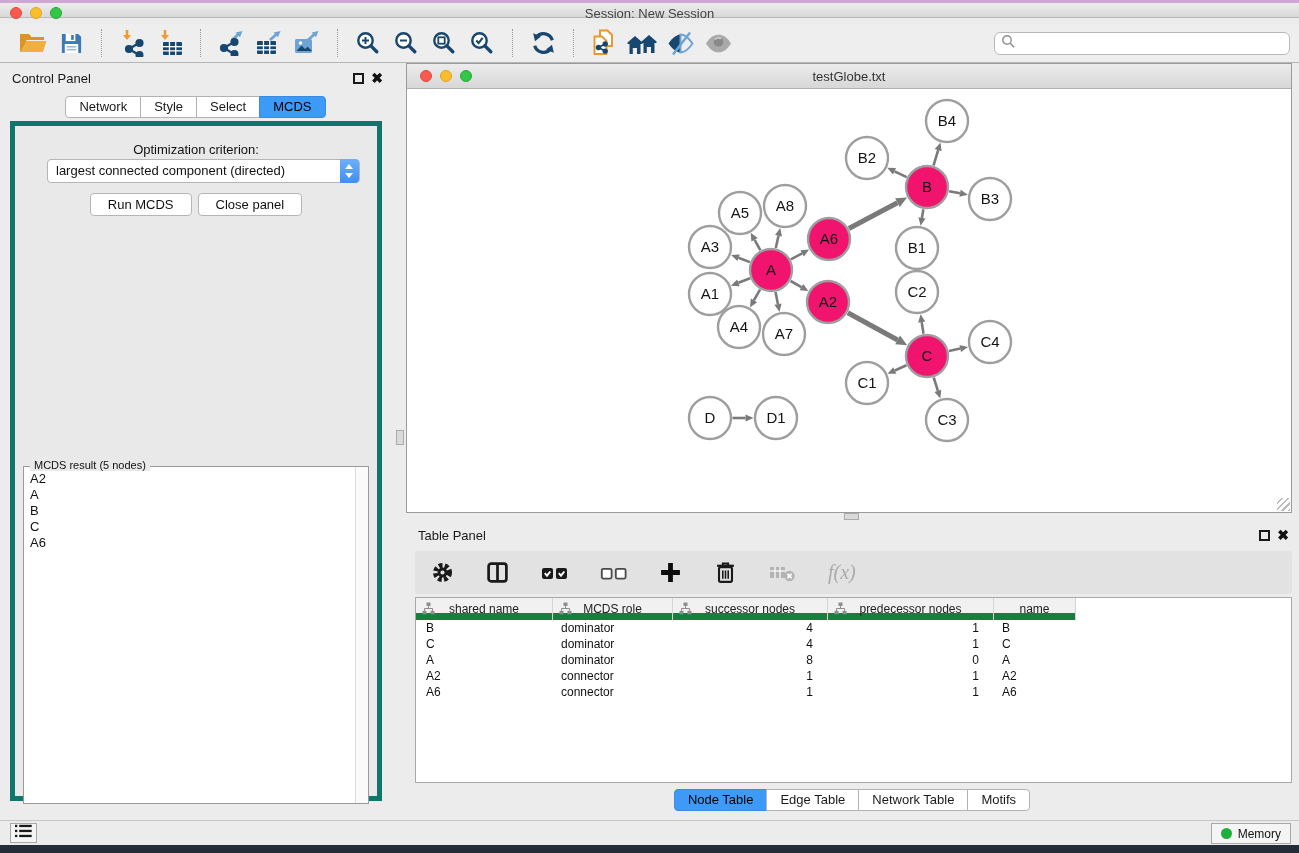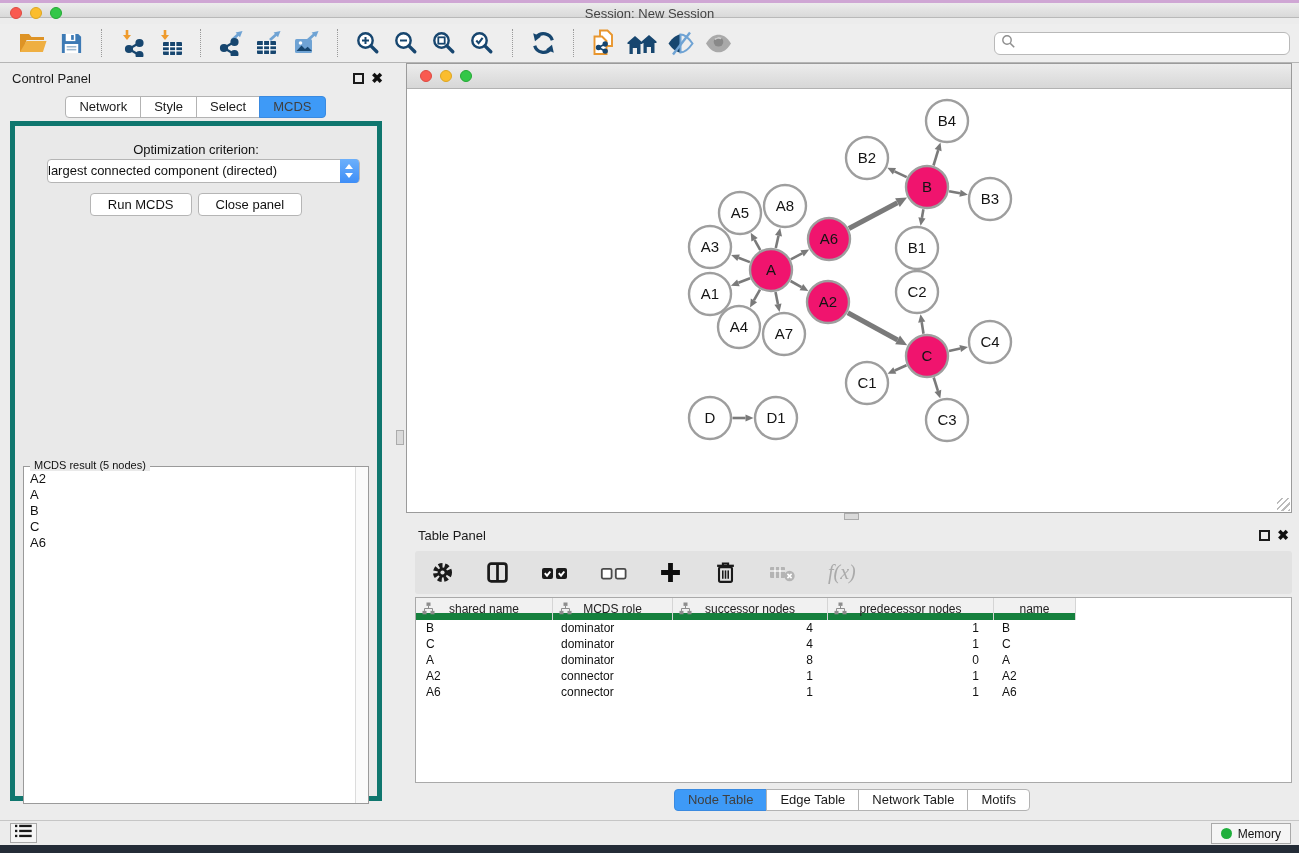--- a/index.html
+++ b/index.html
@@ -32,24 +32,24 @@
   #control-panel { left:0; top:63px; width:392px; height:757px; background:#ececec; }
   .panel-head { position:absolute; left:0; top:6px; width:100%; height:20px; }
   .panel-title { position:absolute; left:12px; top:2px; font-size:13px; color:#1a1a1a; }
   .float-btn { position:absolute; width:11px; height:11px; border:2px solid #1a1a1a; top:4px; }
   .close-btn { position:absolute; top:1px; font-size:14px; font-weight:bold; color:#111; }
   #cp-float { right:28px; } #cp-close { right:9px; }
   #cp-tabs { position:absolute; left:0; right:0; top:33px; display:flex; justify-content:center; }
   .seg { border:1px solid #b3b3b3; background:#fff; height:22px; line-height:20px; padding:0 13px; font-size:13px; color:#1a1a1a; margin-left:-1px; }
   .seg.first { border-radius:4px 0 0 4px; }
   .seg.last  { border-radius:0 4px 4px 0; }
-  .seg.active { background:#3e9af7; border-color:#3a8ae0; color:#404040; }
+  .seg.active { background:#3e9af7; border-color:#3a8ae0; color:#000000; }
   #cp-content { position:absolute; left:10px; right:10px; top:58px; bottom:19px; background:#e9e9e9; border:5px solid #0f766e; }
   #opt-label { position:absolute; left:0; right:0; top:16px; text-align:center; font-size:13px; color:#111; }
-  #criterion-select { position:absolute; left:32px; top:33px; width:313px; height:24px; background:#fff; border:1px solid #b5b5b5; border-radius:4px; font-size:13px; color:#111; line-height:22px; }
+  #criterion-select { position:absolute; left:32px; top:33px; width:313px; height:24px; background:#fff; border:1px solid #b5b5b5; border-radius:4px; font-size:13px; color:#111; line-height:22px; padding-left:8px; }
   #criterion-stepper { position:absolute; right:0; top:-1px; width:19px; height:24px; background:linear-gradient(#6cb0fb,#3e8ef7); border-radius:0 4px 4px 0; }
   .chev { position:absolute; left:5px; width:0; height:0; border-left:4.5px solid transparent; border-right:4.5px solid transparent; }
   .chev.up { top:5px; border-bottom:5px solid #fff; }
   .chev.dn { bottom:5px; border-top:5px solid #fff; }
   #cp-buttons { position:absolute; left:0; right:0; top:67px; display:flex; justify-content:center; gap:6px; }
   .push-btn { background:#fff; border:1px solid #b5b5b5; border-radius:4px; height:23px; line-height:21px; font-size:13px; color:#111; padding:0 17px; }
   #result-box { position:absolute; left:8px; right:8px; top:340px; height:338px; background:#fff; border:1px solid #9a9a9a; }
   #result-title { position:absolute; left:6px; top:-8px; background:#e9e9e9; padding:0 4px; font-size:11px; color:#111; }
   #result-list { position:absolute; left:0; top:4px; right:13px; bottom:0; overflow:hidden; }
   .result-item { font-size:13px; color:#111; padding:0 0 1px 6px; line-height:15px; }
@@ -330,20 +330,21 @@
 
   <div class="abs" id="v-split-handle"></div>
 
   <div class="abs" id="net-window">
     <div id="net-titlebar">
       <div class="lights">
         <div class="light red"></div>
         <div class="light yellow"></div>
         <div class="light green"></div>
       </div>
+      <div class="titletext">testGlobe.txt</div>
     </div>
     <div id="net-canvas"><svg width="884" height="422" viewBox="0 0 884 422">
           <line x1="353.3" y1="160.2" x2="347.6" y2="149.8" stroke="#7a7a7a" stroke-width="2.6"></line>
           <polygon points="343.7,142.8 350.7,148.1 344.4,151.5" fill="#7a7a7a"></polygon>
           <line x1="368.8" y1="158.0" x2="371.5" y2="145.8" stroke="#7a7a7a" stroke-width="2.6"></line>
           <polygon points="373.2,138.0 375.0,146.6 368.0,145.0" fill="#7a7a7a"></polygon>
           <line x1="342.9" y1="172.1" x2="331.5" y2="167.8" stroke="#7a7a7a" stroke-width="2.6"></line>
           <polygon points="324.1,164.9 332.8,164.4 330.3,171.1" fill="#7a7a7a"></polygon>
           <line x1="343.1" y1="188.2" x2="331.4" y2="192.8" stroke="#7a7a7a" stroke-width="2.6"></line>
           <polygon points="323.9,195.8 330.1,189.5 332.7,196.2" fill="#7a7a7a"></polygon>

